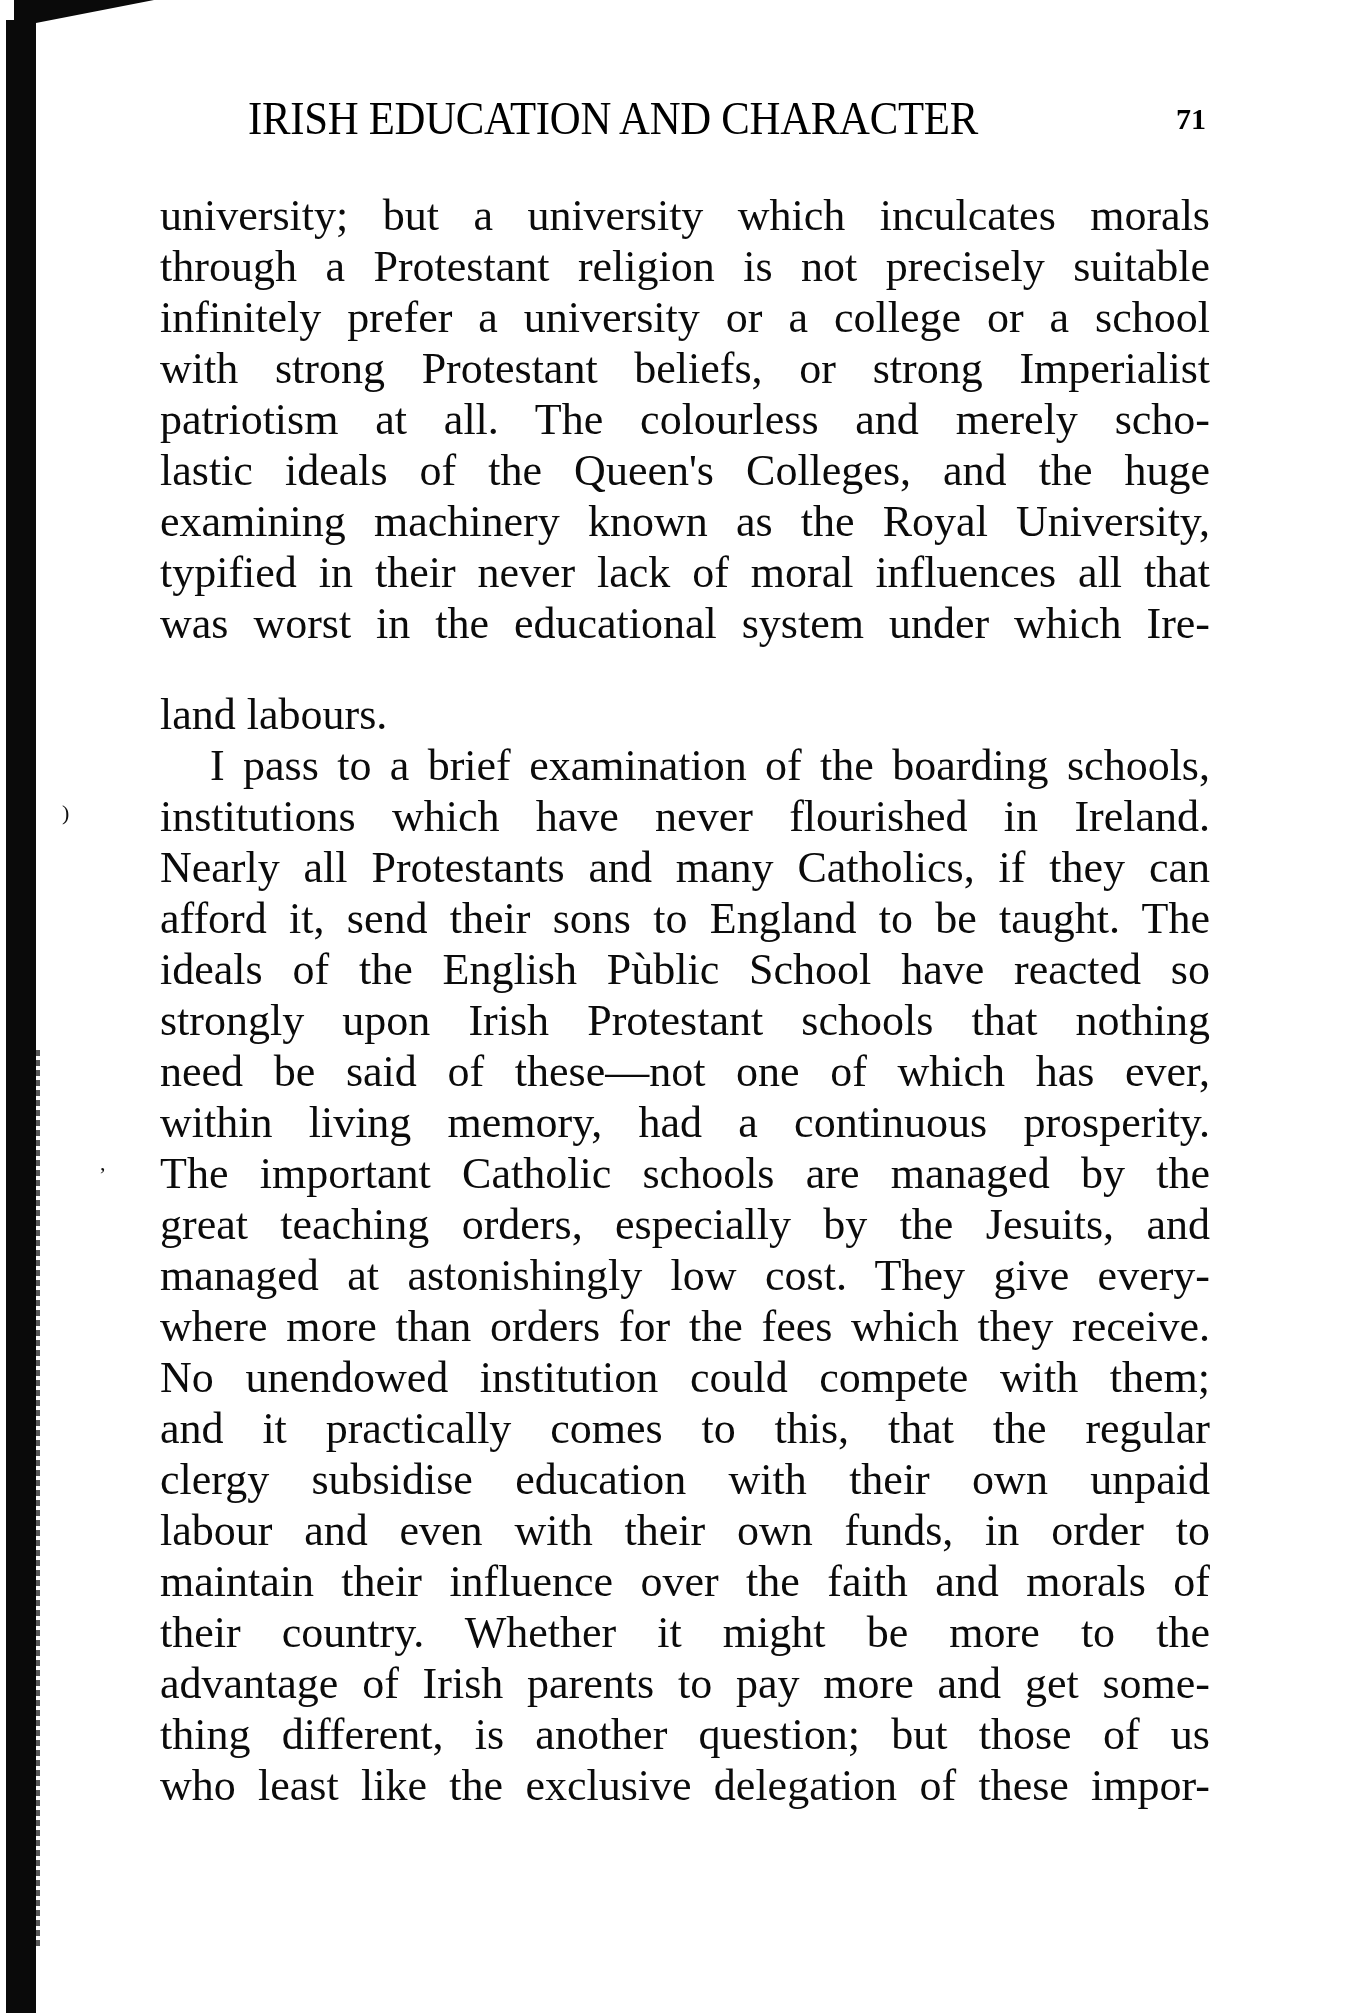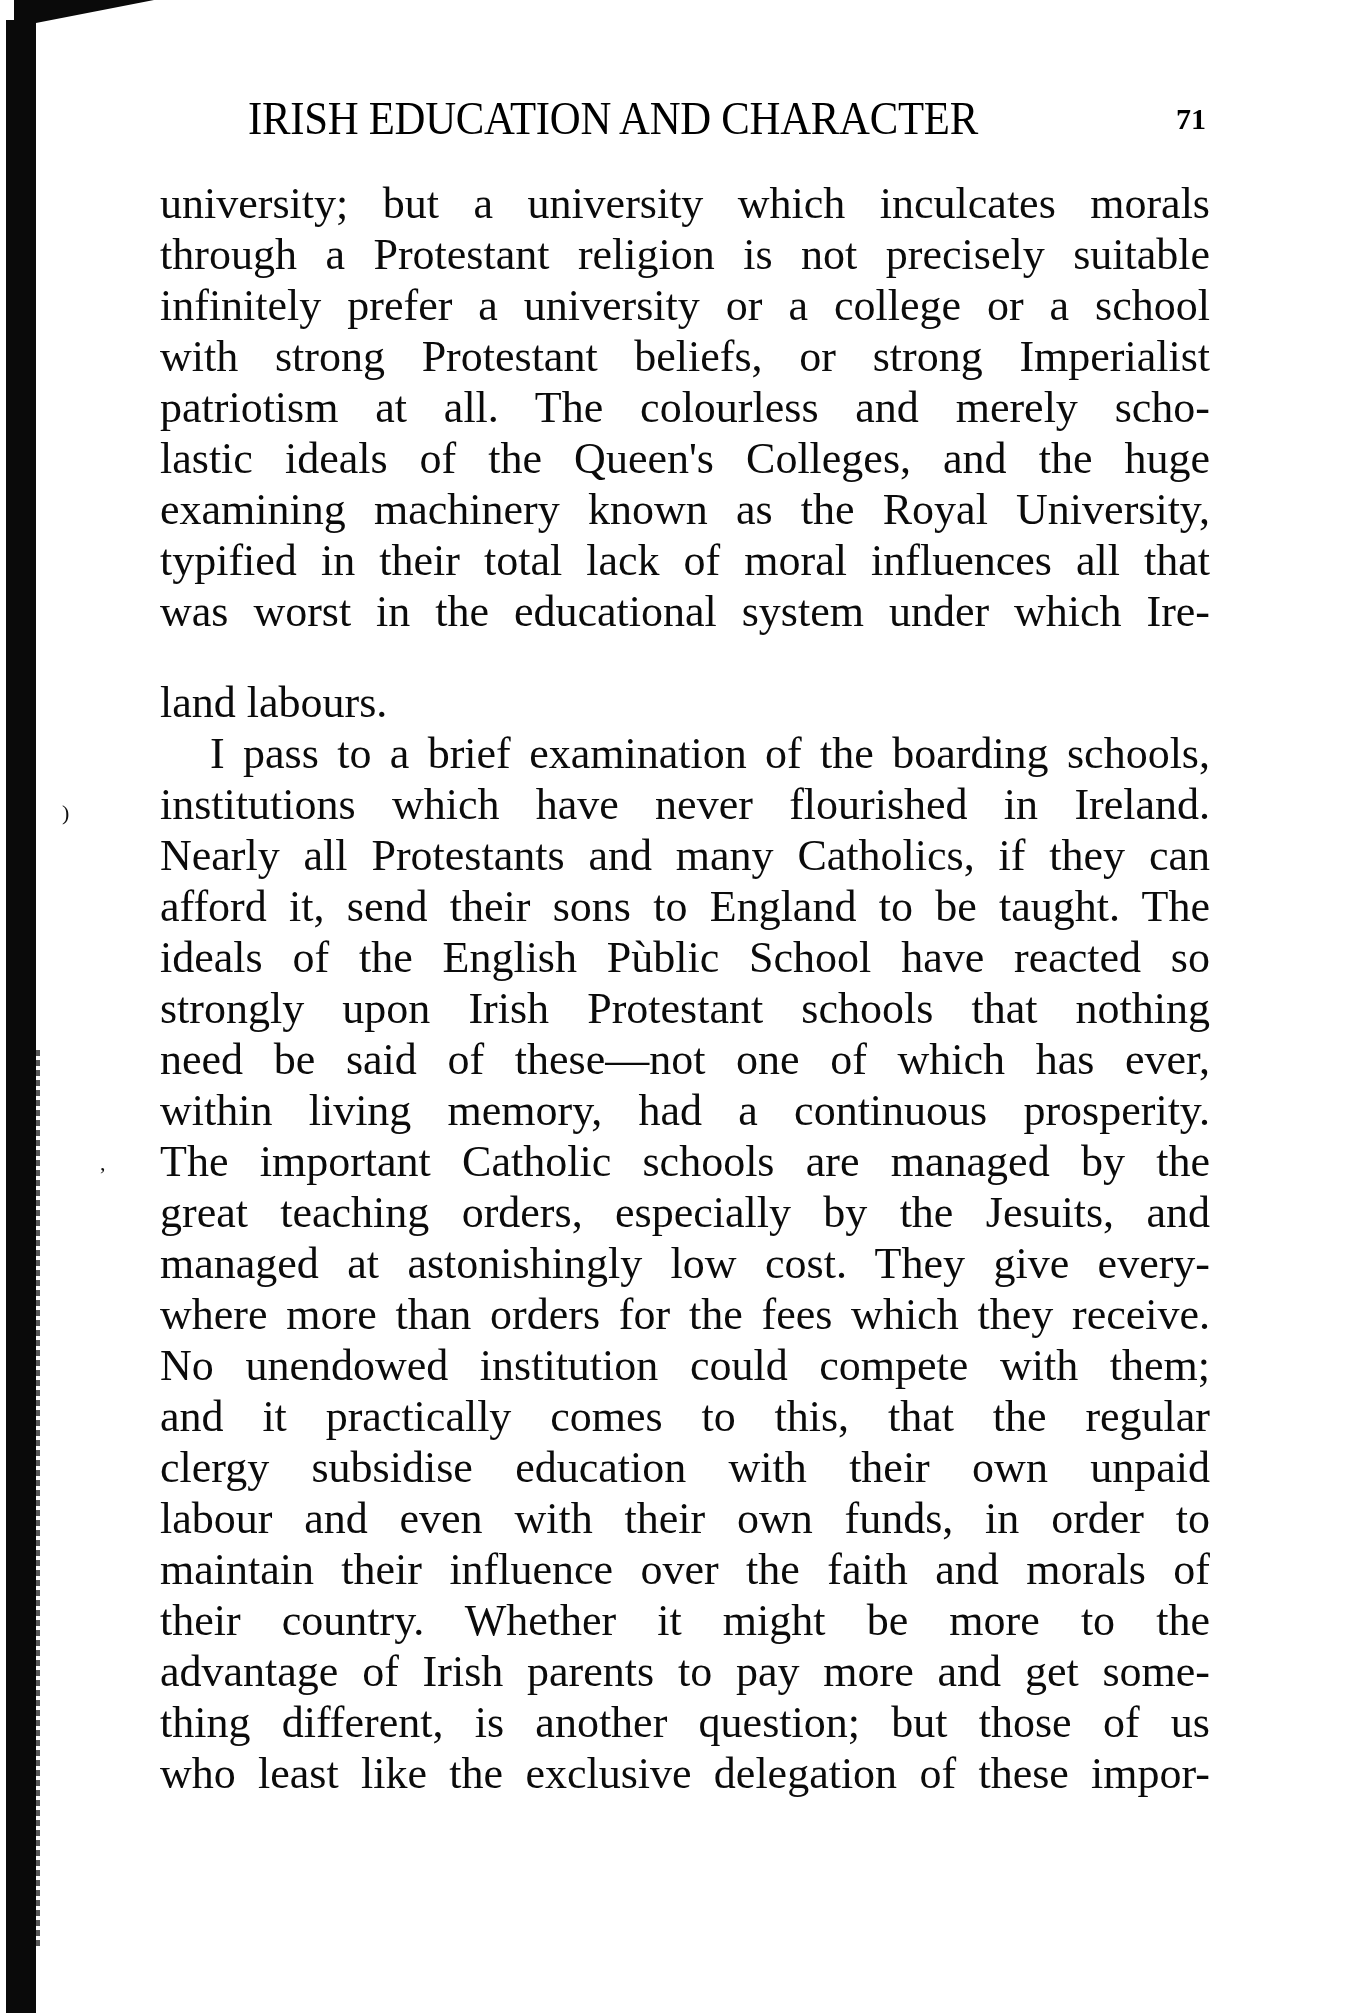--- a/index.html
+++ b/index.html
@@ -25,21 +25,21 @@
   }
   .running-head {
     position: absolute; left: 0; top: 0; font-size: 46px; line-height: 50px;
     letter-spacing: -0.3px; transform: scaleX(0.93); transform-origin: left center;
     white-space: nowrap;
   }
   .folio {
     position: absolute; right: 2px; top: 0; font-size: 30px; line-height: 50px; font-weight: bold;
   }
   .page-body {
-    position: absolute; left: 160px; top: 178px; width: 1050px;
+    position: absolute; left: 160px; top: 190px; width: 1050px;
     font-family: "Liberation Serif", serif; color: #0b0b0b;
     font-size: 44px; line-height: 51px;
   }
   .line {
     display: block; height: 51px; white-space: nowrap;
     text-align: justify; text-align-last: justify;
   }
   .line.last { text-align-last: left; margin-top: 40px; }
   .line.indent { text-indent: 50px; }
 </style>
@@ -58,21 +58,21 @@
 </div>
 
 <div class="page-body">
   <span class="line">university; but a university which inculcates morals</span>
   <span class="line">through a Protestant religion is not precisely suitable</span>
   <span class="line">infinitely prefer a university or a college or a school</span>
   <span class="line">with strong Protestant beliefs, or strong Imperialist</span>
   <span class="line">patriotism at all.  The colourless and merely scho-</span>
   <span class="line">lastic ideals of the Queen's Colleges, and the huge</span>
   <span class="line">examining machinery known as the Royal University,</span>
-  <span class="line">typified in their total lack of moral influences all that</span>
+  <span class="line">typified in their never lack of moral influences all that</span>
   <span class="line">was worst in the educational system under which Ire-</span>
   <span class="line last">land labours.</span>
   <span class="line indent">I pass to a brief examination of the boarding schools,</span>
   <span class="line">institutions which have never flourished in Ireland.</span>
   <span class="line">Nearly all Protestants and many Catholics, if they can</span>
   <span class="line">afford it, send their sons to England to be taught.  The</span>
   <span class="line">ideals of the English Pùblic School have reacted so</span>
   <span class="line">strongly upon Irish Protestant schools that nothing</span>
   <span class="line">need be said of these—not one of which has ever,</span>
   <span class="line">within living memory, had a continuous prosperity.</span>

